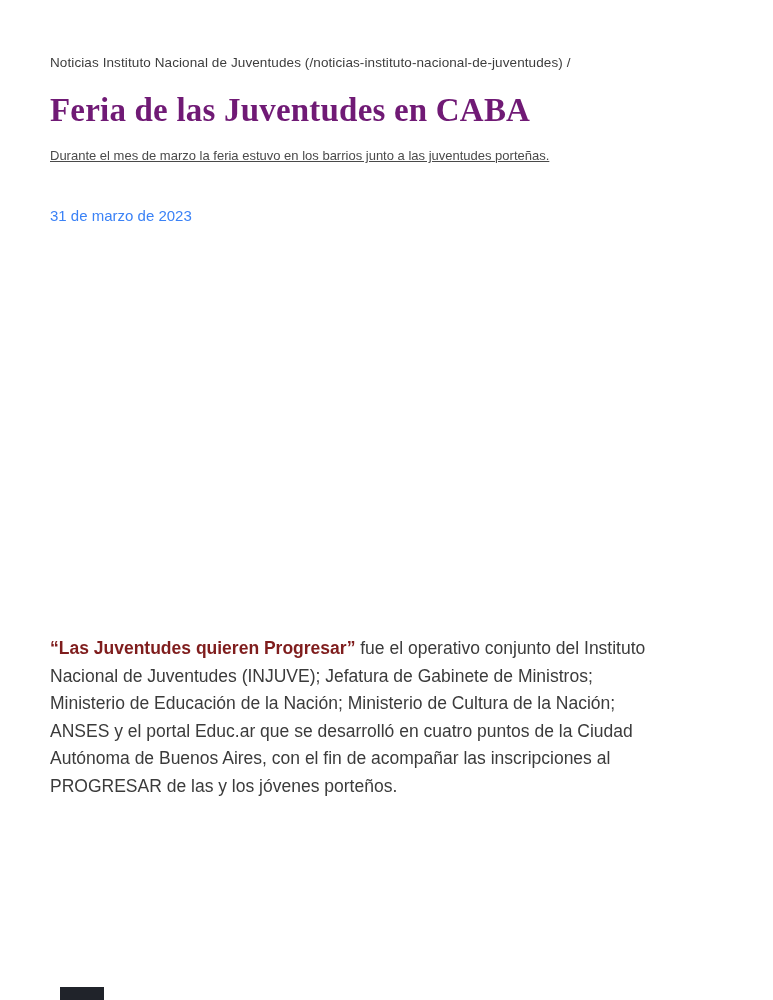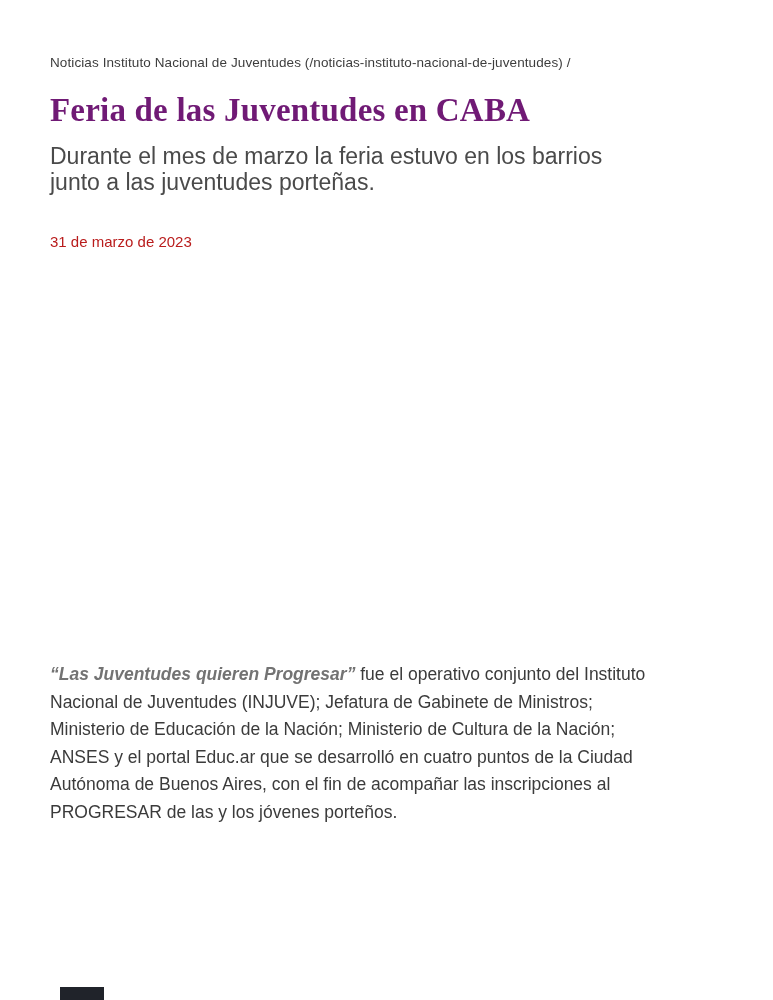--- a/index.html
+++ b/index.html
@@ -29,46 +29,46 @@
     font-family: "Liberation Serif", "DejaVu Serif", serif;
     font-weight: 700;
     font-size: 33px;
     line-height: 36px;
     color: #701a75;
     letter-spacing: 0.2px;
     margin-top: 21px;
   }
   p.lede {
     margin-top: 15px;
-    font-size: 23px;
+    font-size: 13px;
     line-height: 26px;
     color: #4a4a4a;
     max-width: 605px;
+    text-decoration: underline;
   }
   p.date {
     margin-top: 38px;
     font-size: 15px;
     line-height: 18px;
-    color: #b91c1c;
+    color: #3b82f6;
   }
   .media-placeholder {
     height: 410px;
     width: 100%;
     background: #ffffff;
   }
   p.body-text {
     font-size: 17.5px;
     line-height: 27.5px;
     color: #3b3b3b;
     max-width: 680px;
   }
   p.body-text .lead {
     font-weight: 700;
-    color: #737373;
-    font-style: italic;
+    color: #7f1d1d;
   }
   .footer-clip {
     position: absolute;
     left: 60px;
     bottom: 0;
     width: 44px;
     height: 13px;
     background: #20232a;
   }
 </style>

